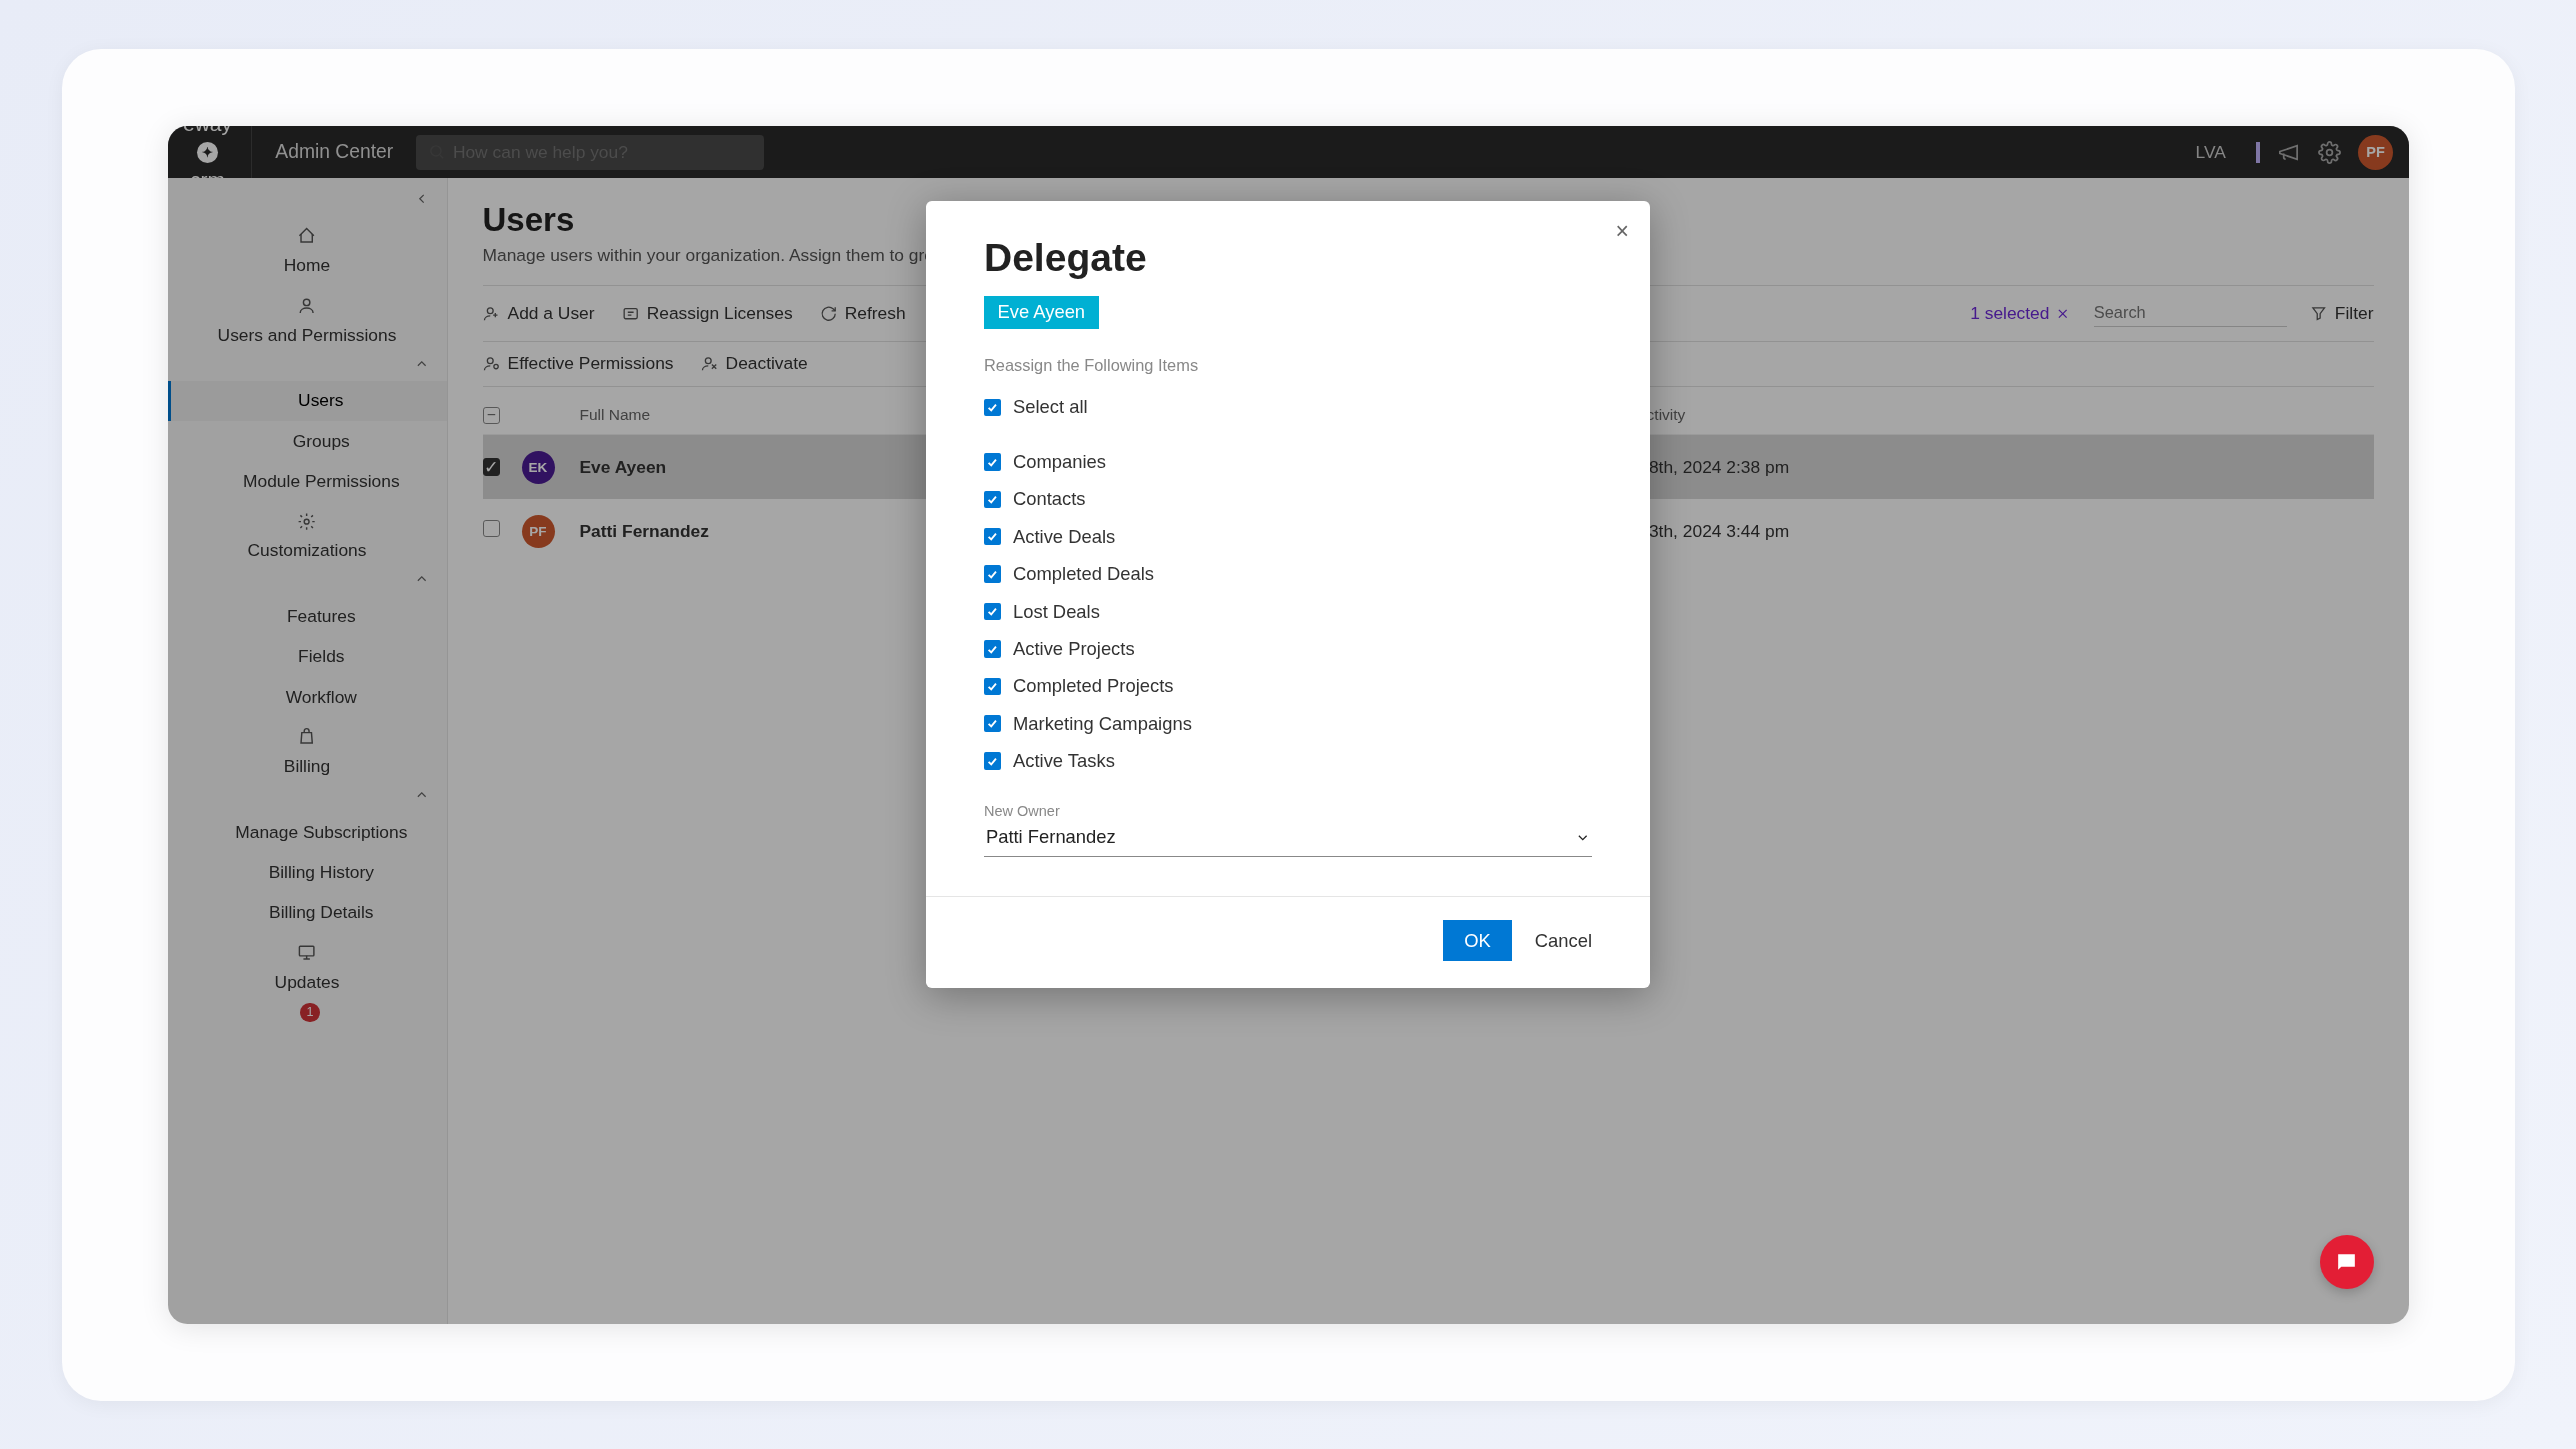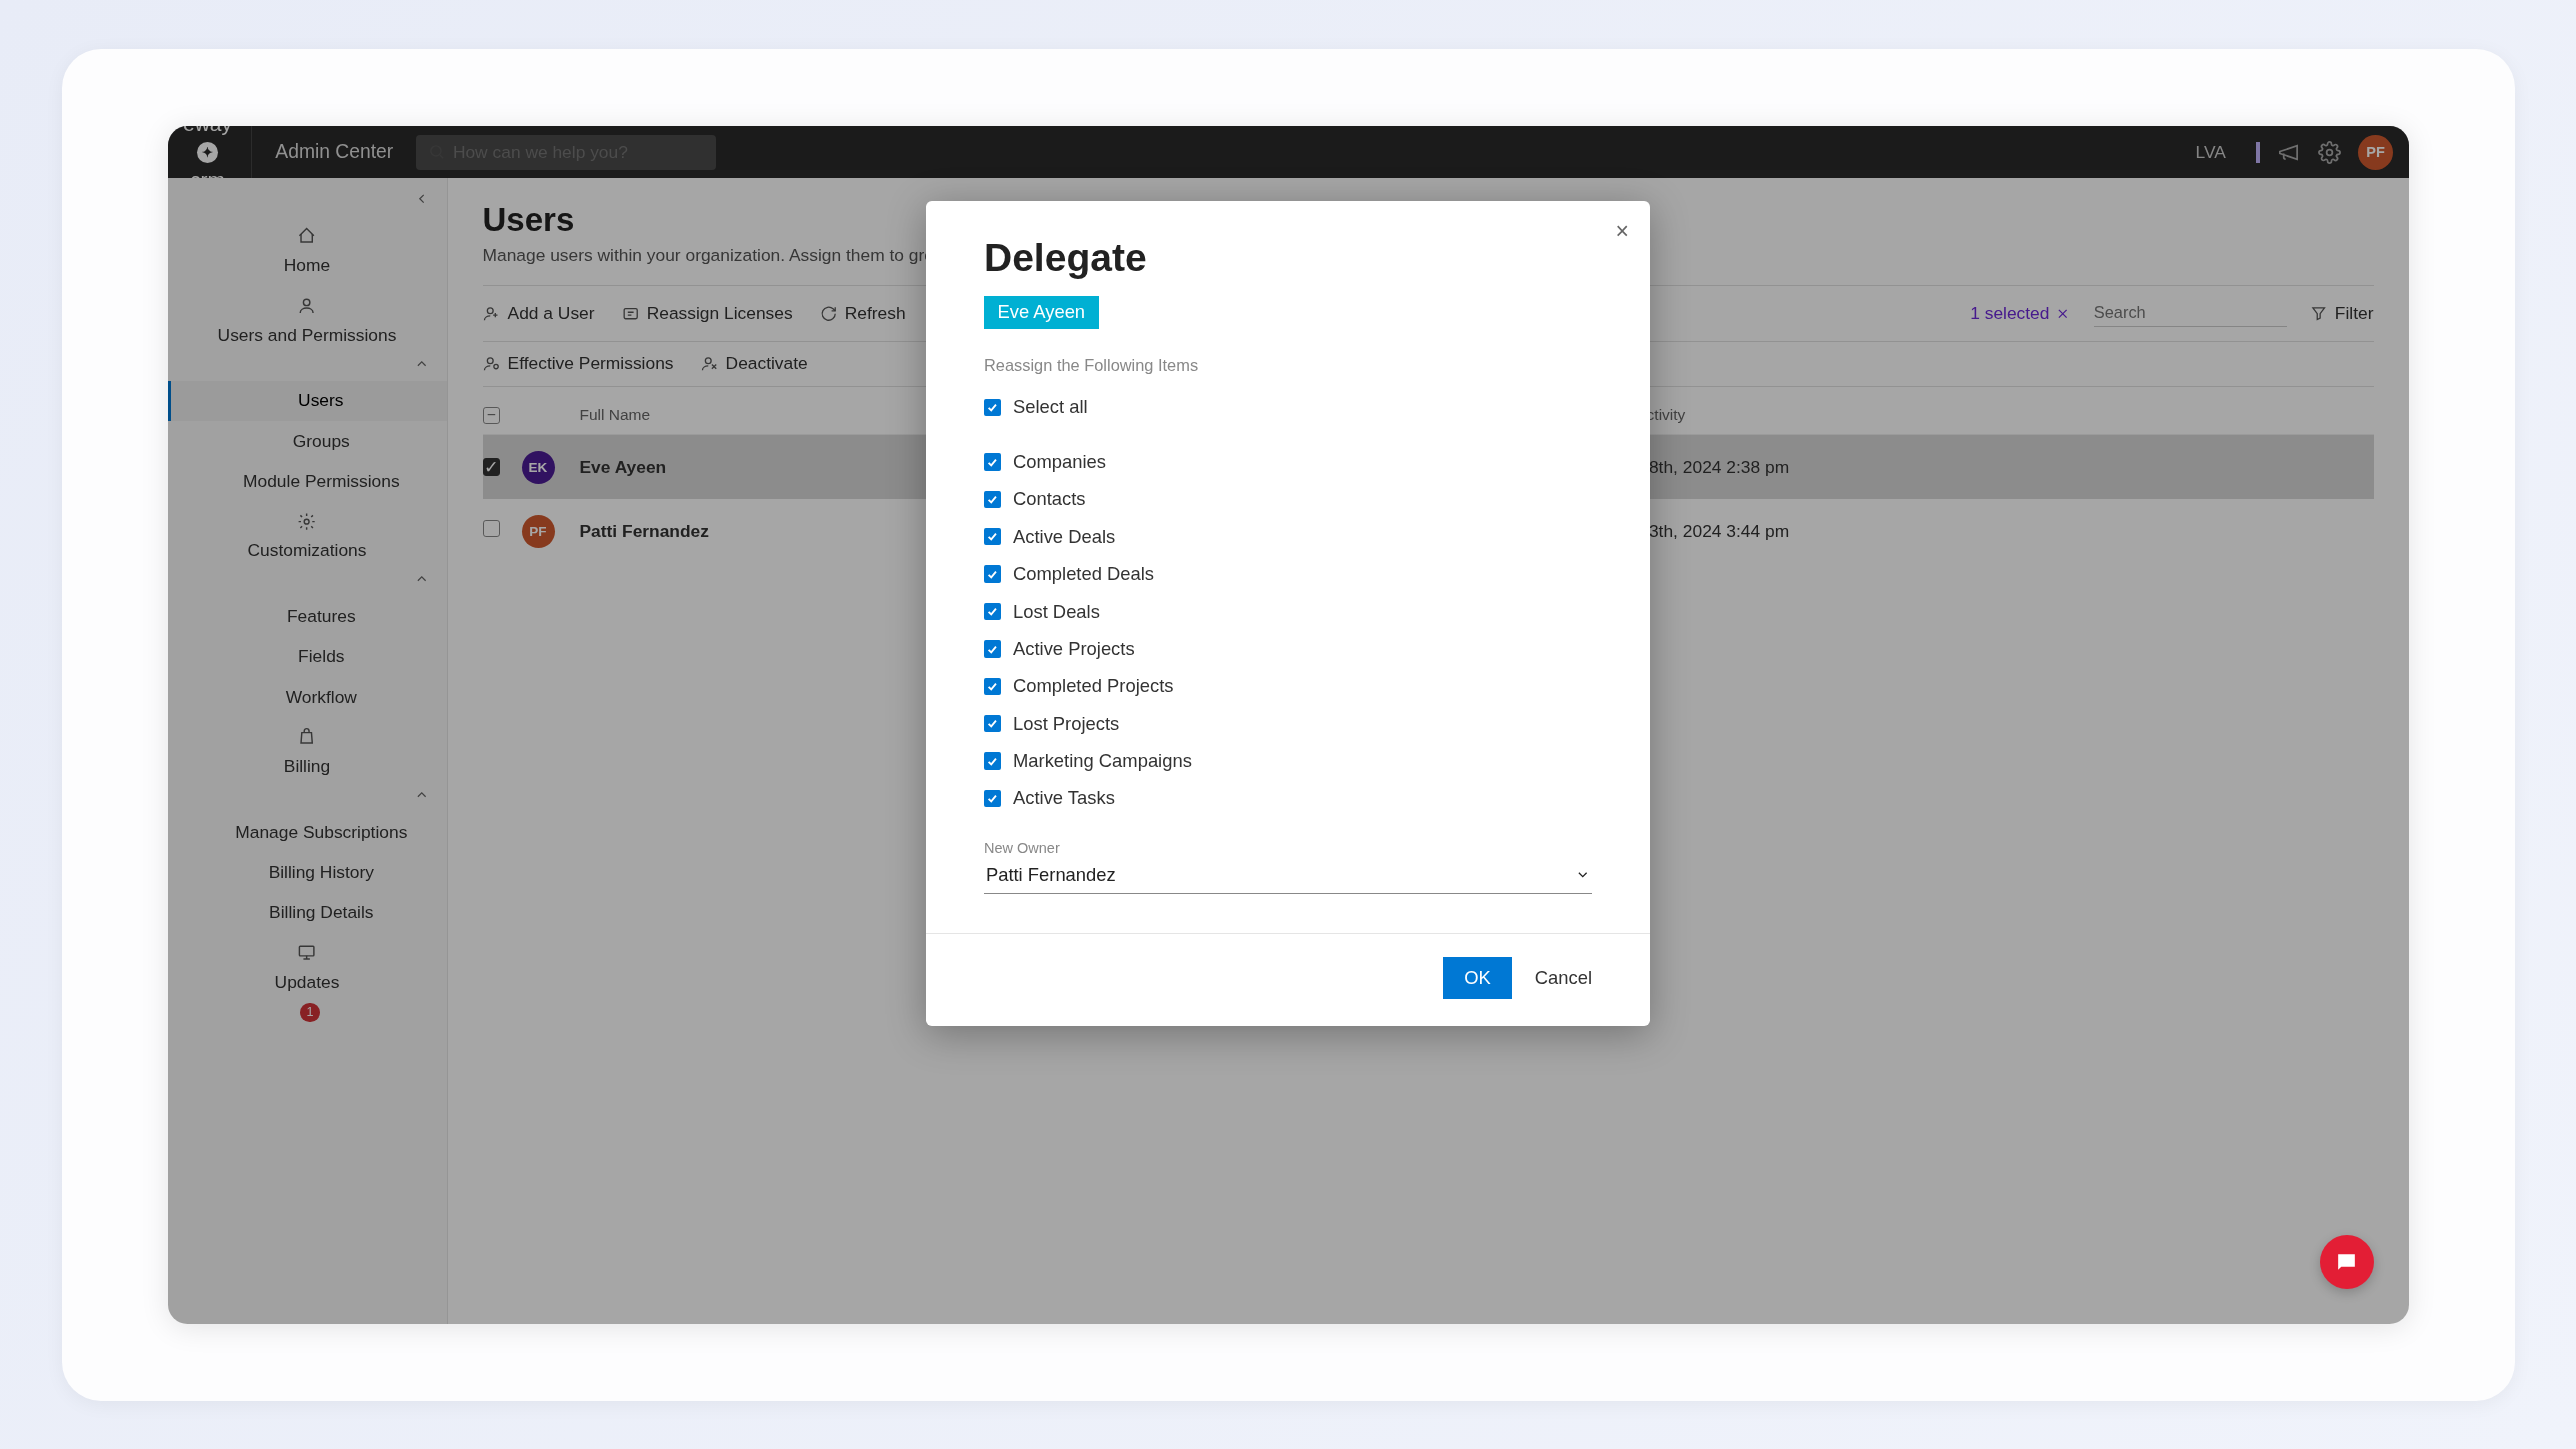--- a/index.html
+++ b/index.html
@@ -4,21 +4,21 @@
 <style>
 * { margin: 0; padding: 0; box-sizing: border-box; font-family: 'Segoe UI', Arial, sans-serif; }
 body { background: linear-gradient(135deg, #e8ecf7 0%, #f0f3fb 100%); width: 2576px; height: 1450px; display: flex; align-items: center; justify-content: center; }
 .outer-frame { width: 2453px; height: 1352px; background: #fdfdfe; border-radius: 39px; display: flex; align-items: center; justify-content: center; box-shadow: 0 3.9px 19.3px rgba(0,0,0,0.05); }
 .app-window { width: 2241px; height: 1198px; background: #fff; border-radius: 19.3px; overflow: hidden; position: relative; box-shadow: 0 3.9px 29px rgba(0,0,0,0.1); }
 
 .topbar { height: 52px; background: #2a2a2a; display: flex; align-items: center; padding: 0 15.5px; color: #ccc; }
 .logo { font-size: 21px; font-weight: 400; color: #fff; padding-right: 19.3px; border-right: 1px solid #444; display: flex; align-items: center; gap: 5.8px; flex-direction: column; }
 .logo-icon { width: 21px; height: 21px; background: #fff; border-radius: 50%; display: inline-flex; align-items: center; justify-content: center; color: #2a2a2a; font-size: 13.5px; font-weight: bold; }
 .admin-center { padding: 0 23px; font-size: 19.3px; color: #ddd; }
-.search-box { background: #4a4a4a; border-radius: 3.9px; height: 35px; width: 300px; display: flex; align-items: center; padding: 0 11.6px; color: #aaa; font-size: 17.4px; gap: 7.7px; }
+.search-box { background: #4a4a4a; border-radius: 3.9px; height: 35px; width: 348px; display: flex; align-items: center; padding: 0 11.6px; color: #aaa; font-size: 17.4px; gap: 7.7px; }
 .search-box input { background: transparent; border: none; outline: none; color: #aaa; font-size: 17.4px; flex: 1; }
 .topbar-right { margin-left: auto; display: flex; align-items: center; gap: 17.4px; }
 .lva { font-size: 17.4px; color: #ccc; padding-right: 30px; border-right: 4px solid #c4b5fd; }
 .top-icon { width: 23px; height: 23px; color: #aaa; cursor: pointer; }
 .avatar-pf { width: 35px; height: 35px; border-radius: 50%; background: #d05a2e; color: #fff; display: flex; align-items: center; justify-content: center; font-size: 14.5px; font-weight: 600; }
 
 .main-area { display: flex; height: calc(100% - 52px); }
 .sidebar { width: 280px; background: #f8f8f8; border-right: 1px solid #e5e5e5; padding-top: 7.7px; }
 .collapse-btn { text-align: right; padding: 5.8px 17.4px; color: #666; }
 .nav-item { display: flex; align-items: center; padding: 9.7px 17.4px; font-size: 17.4px; color: #333; cursor: pointer; gap: 9.7px; position: relative; flex-direction: column; }
@@ -358,28 +358,20 @@
                   </svg>
                 </div>
                 <span>Completed Projects</span>
               </div>
               <div class="check-item">
                 <div class="check-box">
                   <svg viewBox="0 0 24 24" fill="none" stroke="currentColor" stroke-width="3.5">
                     <polyline points="5 13 10 18 19 7"></polyline>
                   </svg>
                 </div>
-                <span>Lost Projects</span>
-              </div>
-              <div class="check-item">
-                <div class="check-box">
-                  <svg viewBox="0 0 24 24" fill="none" stroke="currentColor" stroke-width="3.5">
-                    <polyline points="5 13 10 18 19 7"></polyline>
-                  </svg>
-                </div>
                 <span>Marketing Campaigns</span>
               </div>
               <div class="check-item">
                 <div class="check-box">
                   <svg viewBox="0 0 24 24" fill="none" stroke="currentColor" stroke-width="3.5">
                     <polyline points="5 13 10 18 19 7"></polyline>
                   </svg>
                 </div>
                 <span>Active Tasks</span>
               </div>

